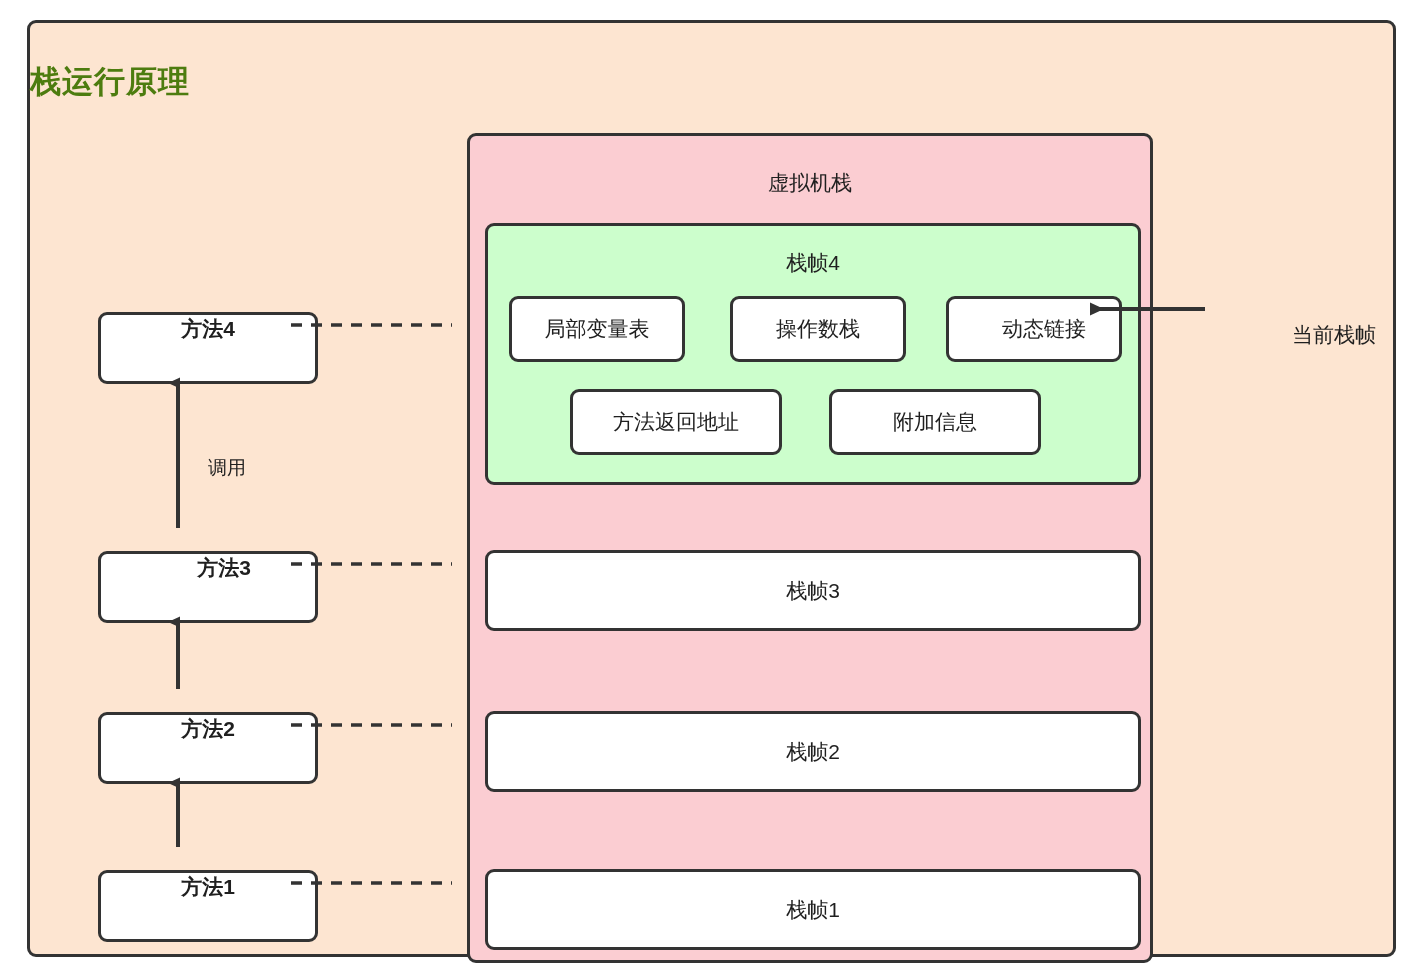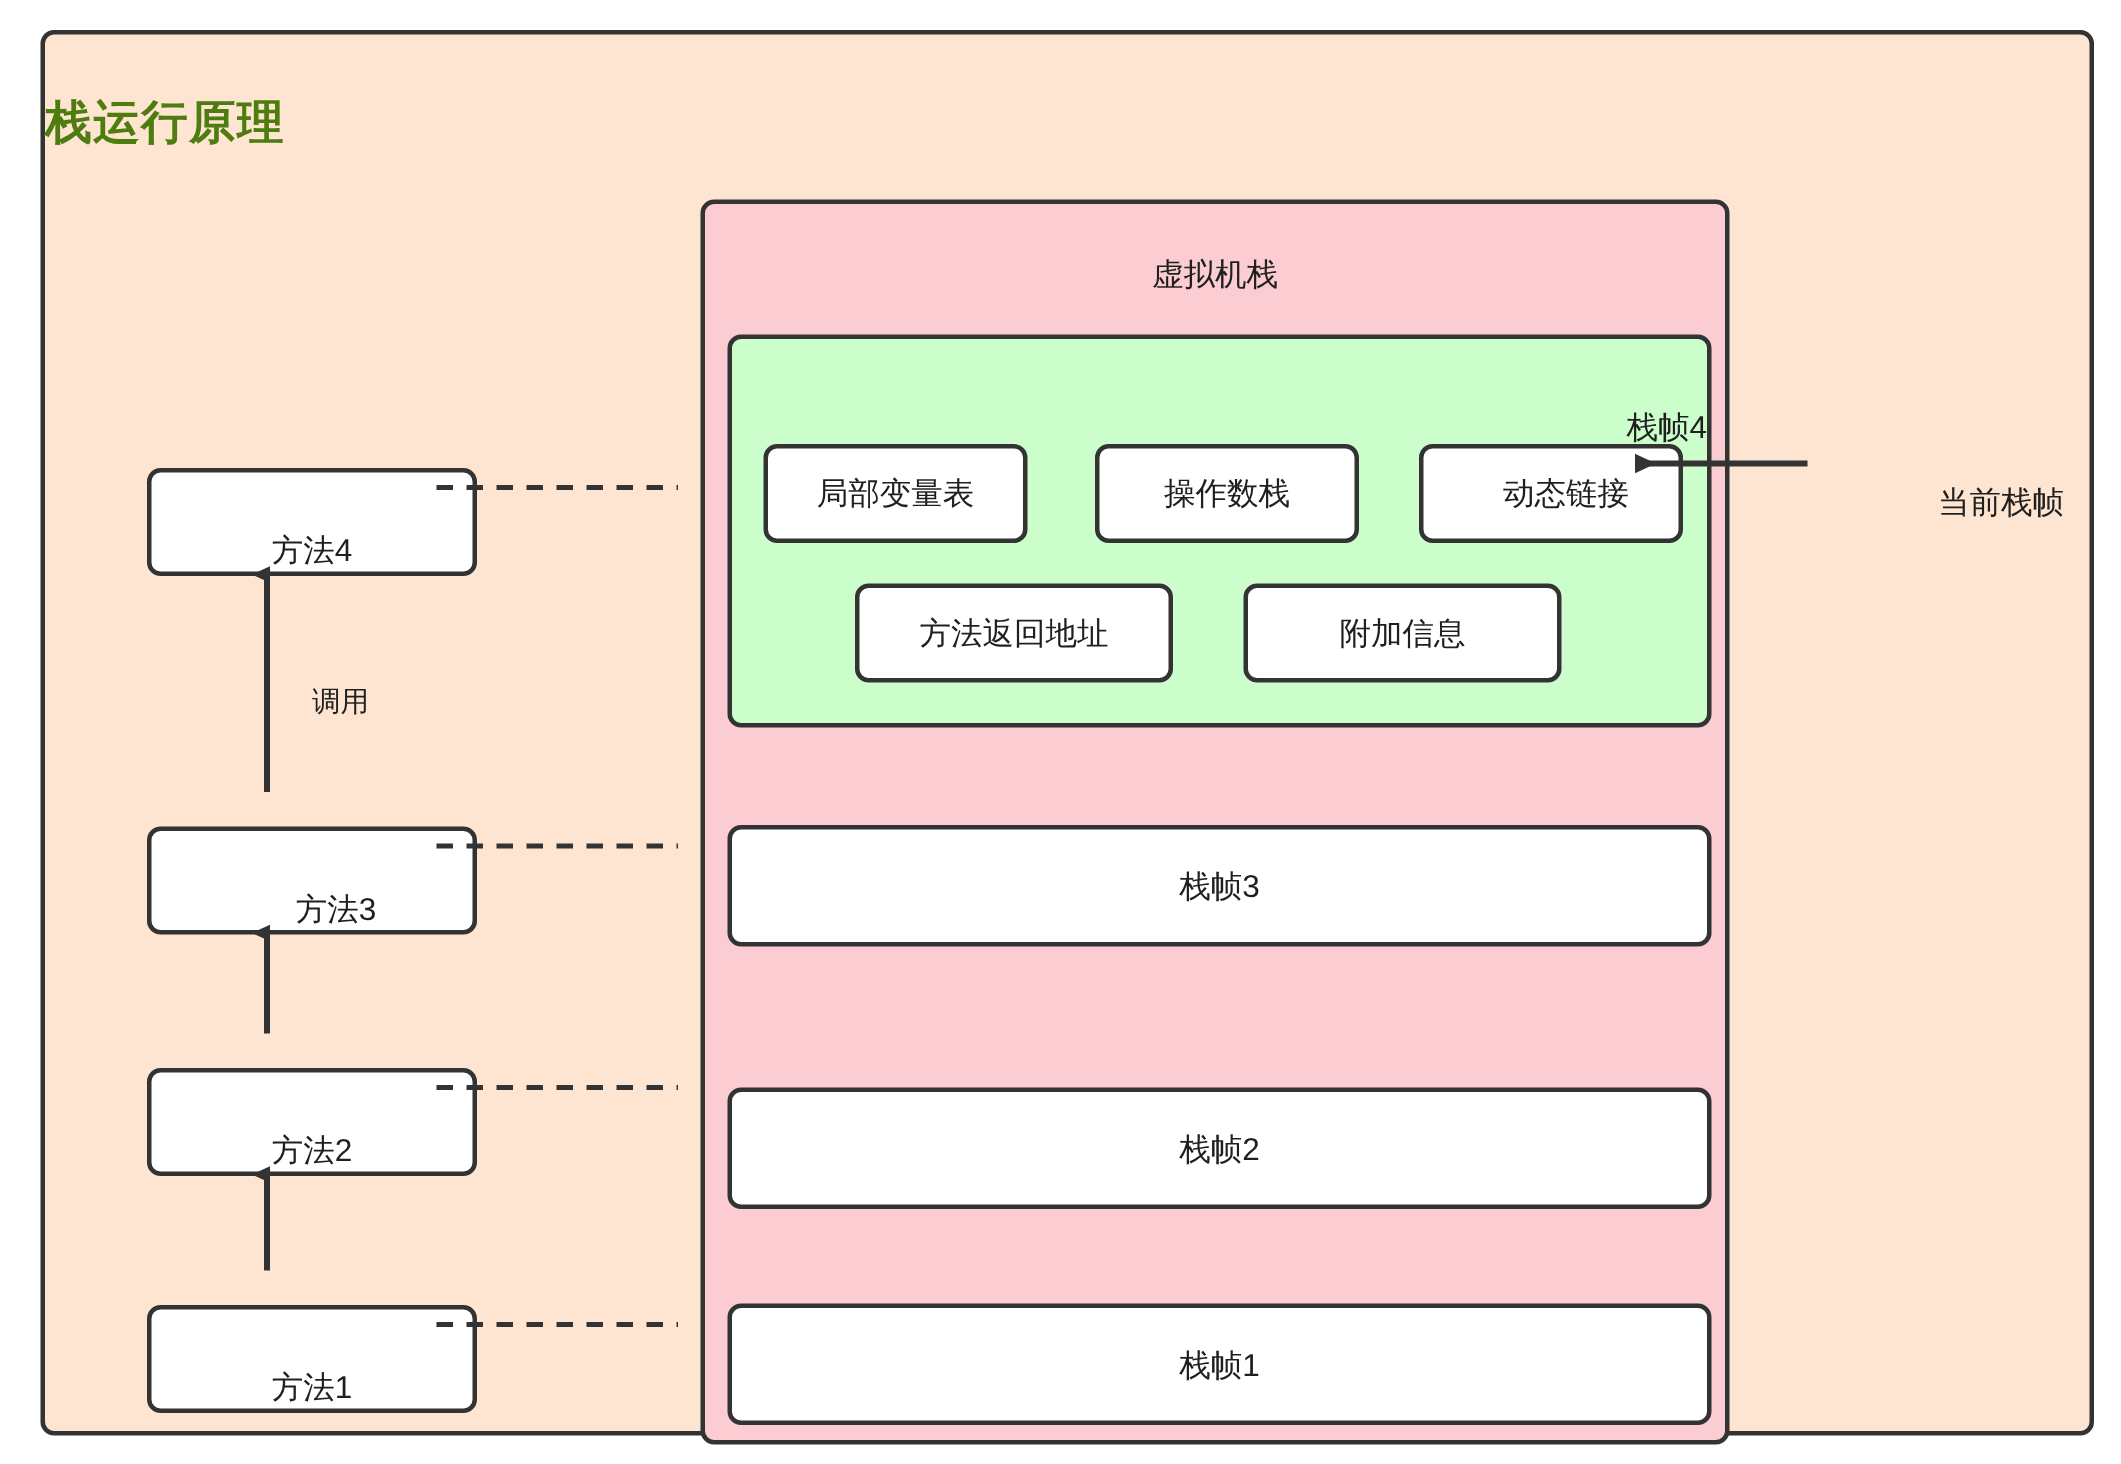--- a/index.html
+++ b/index.html
@@ -78,24 +78,23 @@
     box-sizing: border-box;
     background: #ccfecc;
     border: 3px solid #333333;
     border-radius: 9px;
   }
   .frame-current-title {
     position: absolute;
     left: 0;
     top: 23px;
     width: 100%;
-    text-align: right;
-    font-size: 21px;
-    color: #1f1f1f;
-    margin-top: 22px;
+    text-align: center;
+    font-size: 21px;
+    color: #1f1f1f;
   }
 
   
   .slot {
     position: absolute;
     box-sizing: border-box;
     background: #ffffff;
     border: 3px solid #333333;
     border-radius: 9px;
     display: flex;
@@ -121,38 +120,39 @@
     background: #ffffff;
     border: 3px solid #333333;
     border-radius: 9px;
     display: flex;
     align-items: center;
     justify-content: center;
     font-size: 21px;
     color: #1f1f1f;
   }
   .frame-bar-0 { top: 414px; }
-  .frame-bar-1 { top: 575px; margin-top: 14px; }
+  .frame-bar-1 { top: 575px; }
   .frame-bar-2 { top: 733px; }
 
   
   .method-box {
     position: absolute;
     left: 68px;
     width: 220px;
     height: 72px;
     box-sizing: border-box;
     background: #ffffff;
     border: 3px solid #333333;
     border-radius: 9px;
     display: flex;
-    align-items: flex-end;
+    align-items: flex-start;
     justify-content: center;
     font-size: 21px;
     color: #1f1f1f;
+    font-weight: bold;
   }
   .method-box-4 { top: 289px; }
   .method-box-3 { top: 528px; padding-left: 32px; }
   .method-box-2 { top: 689px; }
   .method-box-1 { top: 847px; }
 
   
   .svg-layer {
     position: absolute;
     left: 0;

